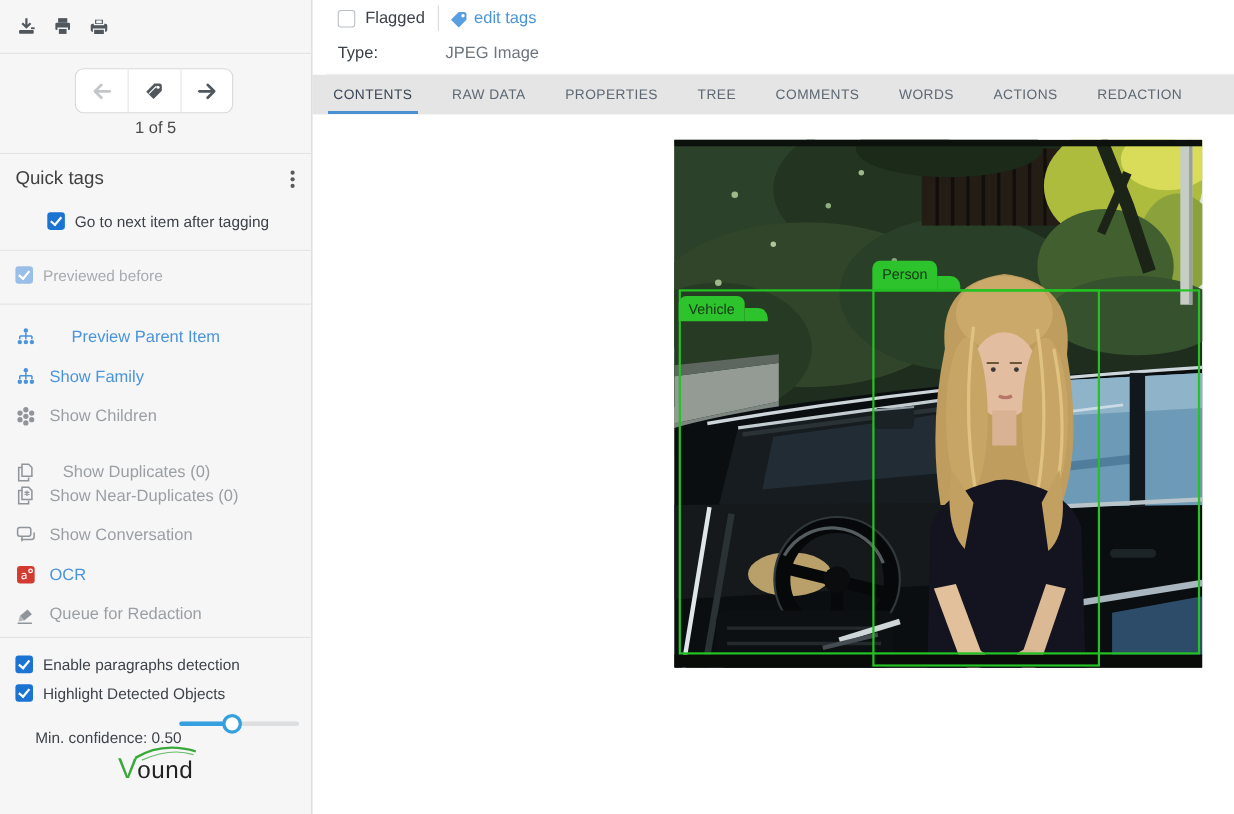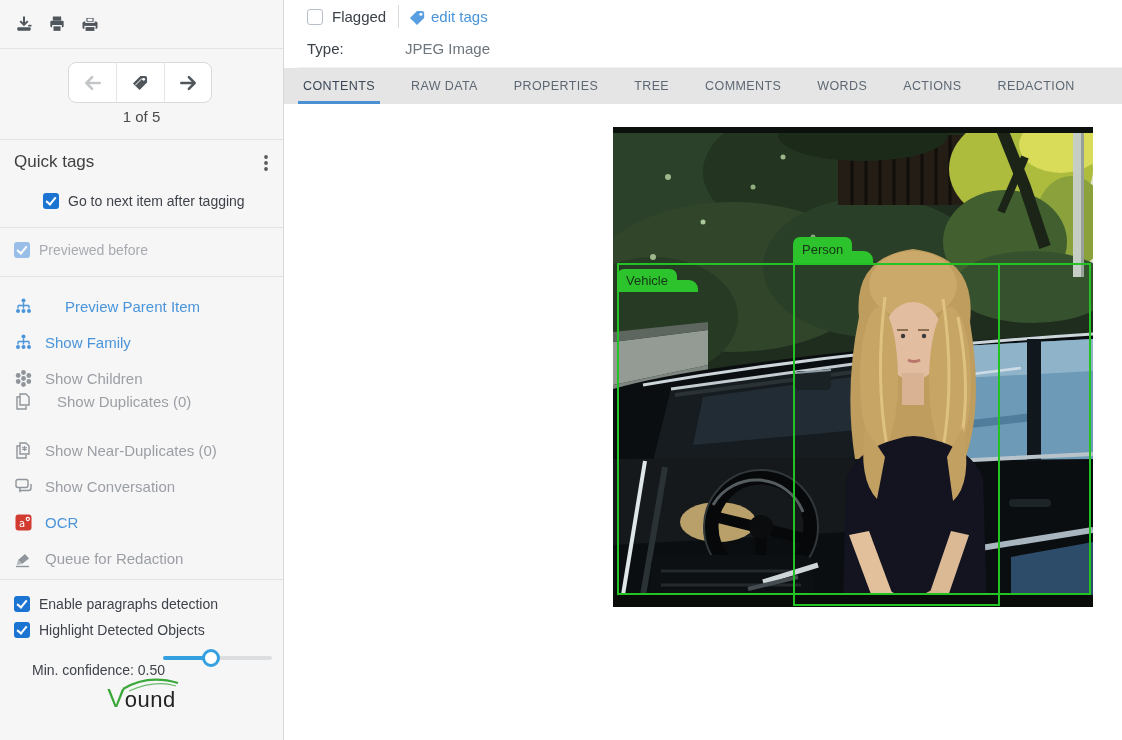--- a/index.html
+++ b/index.html
@@ -204,21 +204,21 @@
               <circle cx="9.5" cy="3.5" r="2.4" fill="#8f959a"></circle>
               <circle cx="14.8" cy="6.5" r="2.4" fill="#8f959a"></circle>
               <circle cx="14.8" cy="12.5" r="2.4" fill="#8f959a"></circle>
               <circle cx="9.5" cy="15.5" r="2.4" fill="#8f959a"></circle>
               <circle cx="4.2" cy="12.5" r="2.4" fill="#8f959a"></circle>
               <circle cx="4.2" cy="6.5" r="2.4" fill="#8f959a"></circle>
             </svg>
         </span>
         <a href="#">Show Children</a>
       </div>
-      <div class="link-row disabled" style="top:106px;gap:24px;">
+      <div class="link-row disabled" style="top:134px;gap:24px;">
         <span class="link-icon">
           <svg viewBox="0 0 19 19">
               <path d="M6 2h6l3 3v8H6z" fill="none" stroke="#8f959a" stroke-width="1.4"></path>
               <path d="M6 5H3v12h9v-3" fill="none" stroke="#8f959a" stroke-width="1.4"></path>
             </svg>
         </span>
         <a href="#">Show Duplicates (0)</a>
       </div>
       <div class="link-row disabled" style="top:155px;">
         <span class="link-icon">

